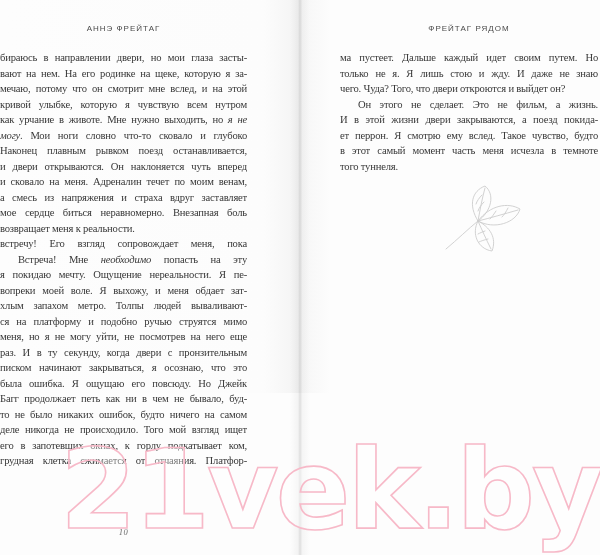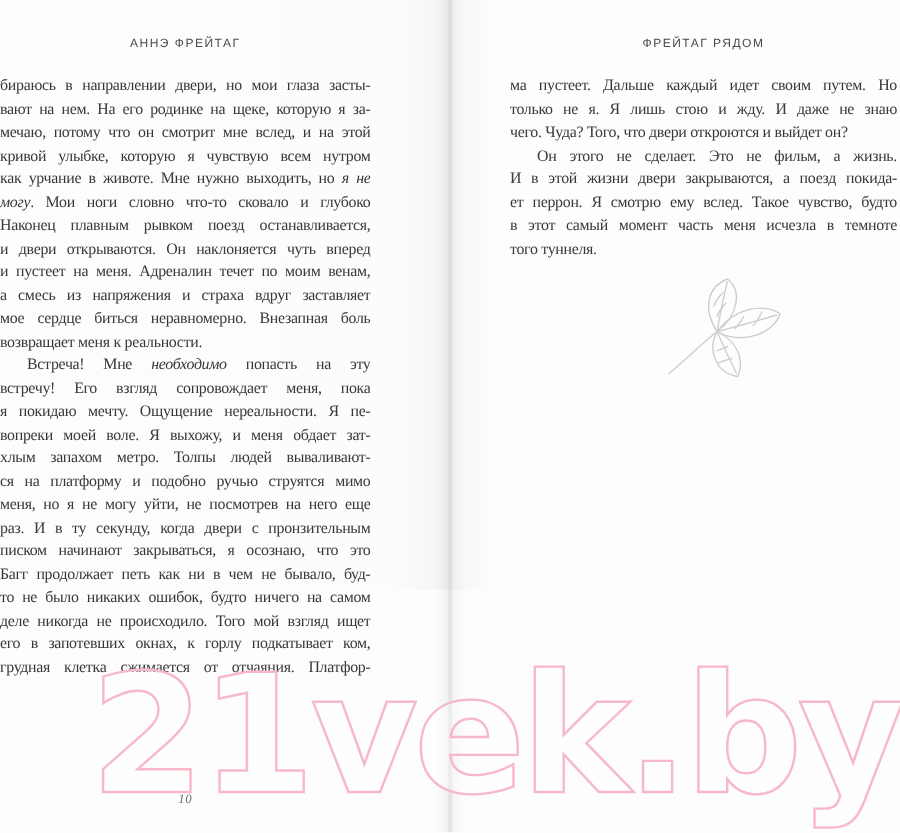--- a/index.html
+++ b/index.html
@@ -62,33 +62,34 @@
     <div class="running-head lft">АННЭ ФРЕЙТАГ</div>
     <div class="body-text lft">
         <div class="line">бираюсь в направлении двери, но мои глаза засты-</div>
         <div class="line">вают на нем. На его родинке на щеке, которую я за-</div>
         <div class="line">мечаю, потому что он смотрит мне вслед, и на этой</div>
         <div class="line">кривой улыбке, которую я чувствую всем нутром</div>
         <div class="line">как урчание в животе. Мне нужно выходить, но <i>я не</i></div>
         <div class="line"><i>могу</i>. Мои ноги словно что-то сковало и глубоко</div>
         <div class="line">Наконец плавным рывком поезд останавливается,</div>
         <div class="line">и двери открываются. Он наклоняется чуть вперед</div>
-        <div class="line">и пустеет на меня. Адреналин течет по моим венам,</div>
+        <div class="line">и сковало на меня. Адреналин течет по моим венам,</div>
         <div class="line">а смесь из напряжения и страха вдруг заставляет</div>
         <div class="line">мое сердце биться неравномерно. Внезапная боль</div>
         <div class="line end">возвращает меня к реальности.</div>
+        <div class="line">встречу! Его взгляд сопровождает меня, пока</div>
         <div class="line indent">Встреча! Мне <i>необходимо</i> попасть на эту</div>
-        <div class="line">встречу! Его взгляд сопровождает меня, пока</div>
         <div class="line">я покидаю мечту. Ощущение нереальности. Я пе-</div>
         <div class="line">вопреки моей воле. Я выхожу, и меня обдает зат-</div>
         <div class="line">хлым запахом метро. Толпы людей вываливают-</div>
         <div class="line">ся на платформу и подобно ручью струятся мимо</div>
         <div class="line">меня, но я не могу уйти, не посмотрев на него еще</div>
         <div class="line">раз. И в ту секунду, когда двери с пронзительным</div>
         <div class="line">писком начинают закрываться, я осознаю, что это</div>
+        <div class="line">была ошибка. Я ощущаю его повсюду. Но Джейк</div>
         <div class="line">Багг продолжает петь как ни в чем не бывало, буд-</div>
         <div class="line">то не было никаких ошибок, будто ничего на самом</div>
         <div class="line">деле никогда не происходило. Того мой взгляд ищет</div>
         <div class="line">его в запотевших окнах, к горлу подкатывает ком,</div>
         <div class="line">грудная клетка сжимается от отчаяния. Платфор-</div>
       </div>
     <div class="pageno">10</div>
   </div>
 
   <div class="page right">

